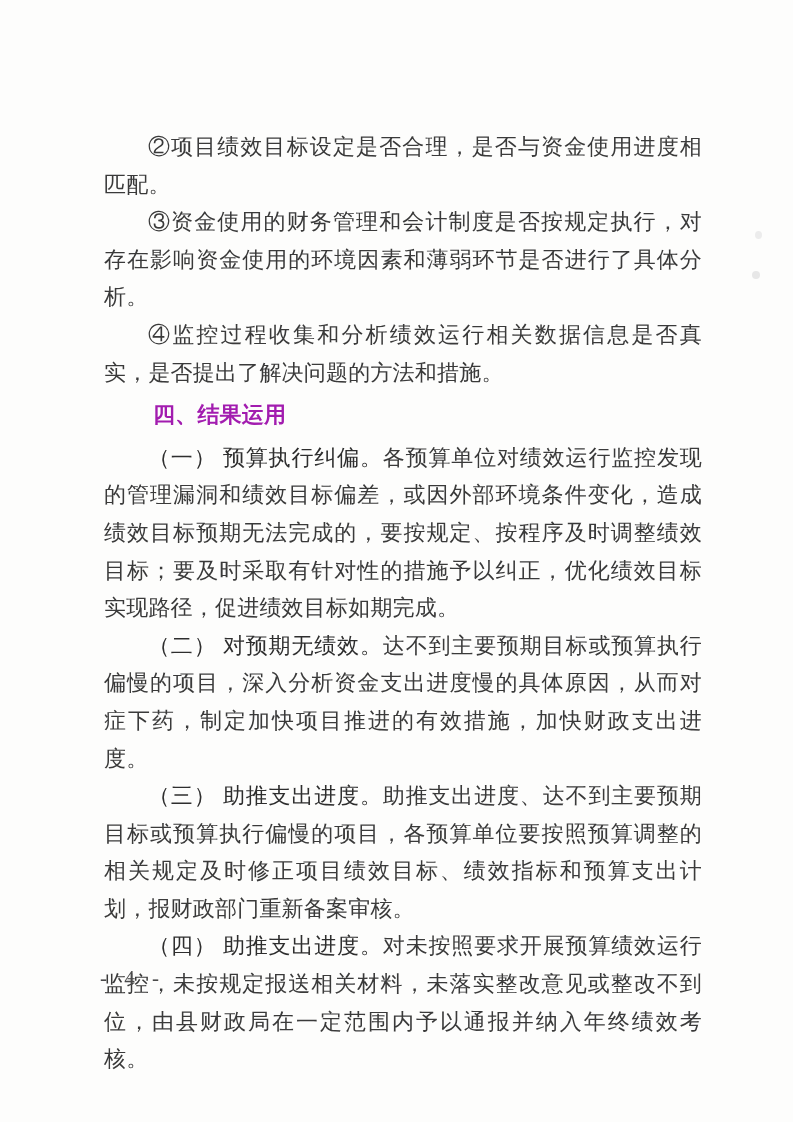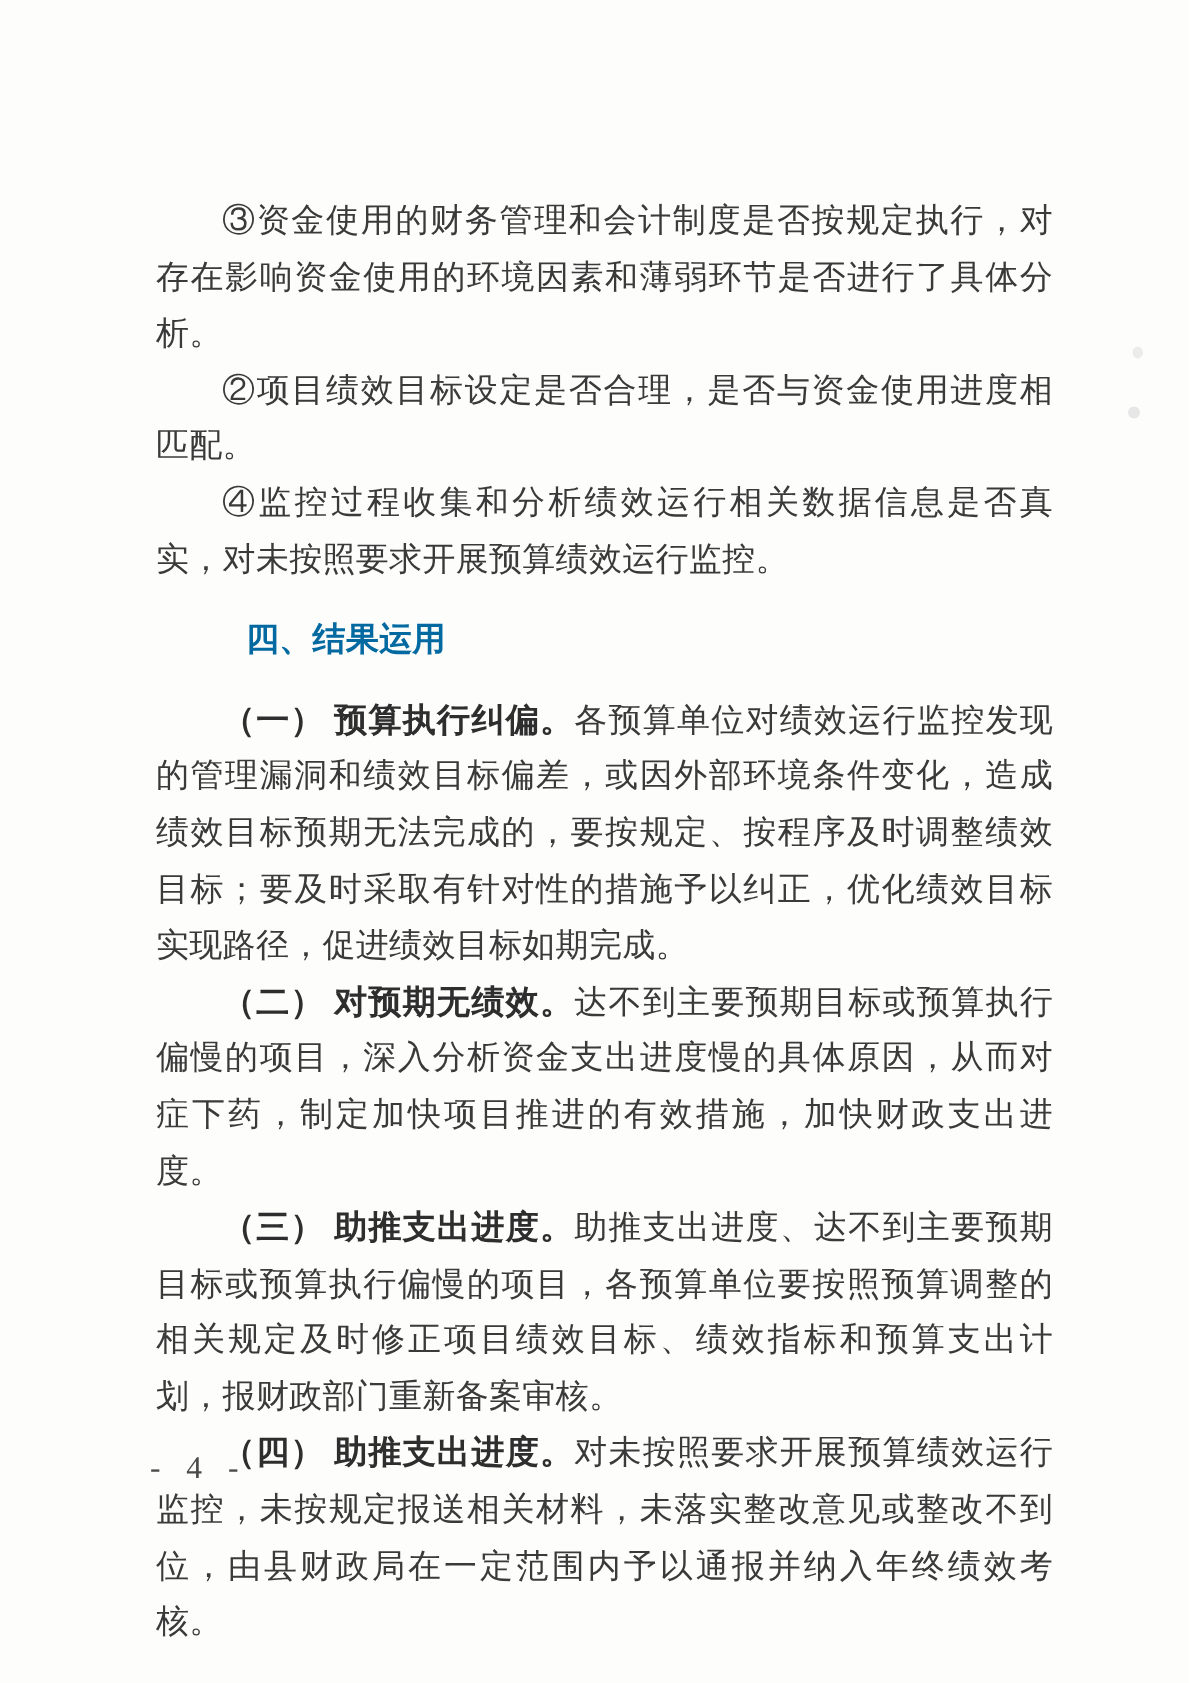--- a/index.html
+++ b/index.html
@@ -25,28 +25,28 @@
     line-height: 37.6px;
     text-align: justify;
     text-justify: inter-ideograph;
     letter-spacing: 0.2px;
   }
   .para {
     margin: 0;
     text-indent: 2em;
   }
   .heading {
-    margin: 16px;
+    margin: 5px;
     text-indent: 2em;
     font-family: "Liberation Sans", "DejaVu Sans", sans-serif;
     font-weight: bold;
-    color: #0369a1;
+    color: #a21caf;
   }
   .lead {
-    font-weight: bold;
+    font-weight: normal;
     color: #2e2e2e;
   }
   .footer {
     position: absolute;
     left: 100px;
     top: 966px;
     font-size: 21px;
     letter-spacing: 6px;
     color: #4a4a4a;
     font-family: "Liberation Serif", "DejaVu Serif", serif;
@@ -71,25 +71,25 @@
     background: #e7e7e7;
   }
 </style>
 </head>
 <body>
 
 <div class="page">
 
   <div class="content">
 
+    <p class="para">②项目绩效目标设定是否合理，是否与资金使用进度相匹配。</p>
+
     <p class="para">③资金使用的财务管理和会计制度是否按规定执行，对存在影响资金使用的环境因素和薄弱环节是否进行了具体分析。</p>
 
-    <p class="para">②项目绩效目标设定是否合理，是否与资金使用进度相匹配。</p>
-
-    <p class="para">④监控过程收集和分析绩效运行相关数据信息是否真实，对未按照要求开展预算绩效运行监控。</p>
+    <p class="para">④监控过程收集和分析绩效运行相关数据信息是否真实，是否提出了解决问题的方法和措施。</p>
 
     <p class="heading">四、结果运用</p>
 
     <p class="para"><span class="lead">（一） 预算执行纠偏。</span><span>各预算单位对绩效运行监控发现的管理漏洞和绩效目标偏差，或因外部环境条件变化，造成绩效目标预期无法完成的，要按规定、按程序及时调整绩效目标；要及时采取有针对性的措施予以纠正，优化绩效目标实现路径，促进绩效目标如期完成。</span></p>
 
     <p class="para"><span class="lead">（二） 对预期无绩效。</span><span>达不到主要预期目标或预算执行偏慢的项目，深入分析资金支出进度慢的具体原因，从而对症下药，制定加快项目推进的有效措施，加快财政支出进度。</span></p>
 
     <p class="para"><span class="lead">（三） 助推支出进度。</span><span>助推支出进度、达不到主要预期目标或预算执行偏慢的项目，各预算单位要按照预算调整的相关规定及时修正项目绩效目标、绩效指标和预算支出计划，报财政部门重新备案审核。</span></p>
 
     <p class="para"><span class="lead">（四） 助推支出进度。</span><span>对未按照要求开展预算绩效运行监控，未按规定报送相关材料，未落实整改意见或整改不到位，由县财政局在一定范围内予以通报并纳入年终绩效考核。</span></p>

